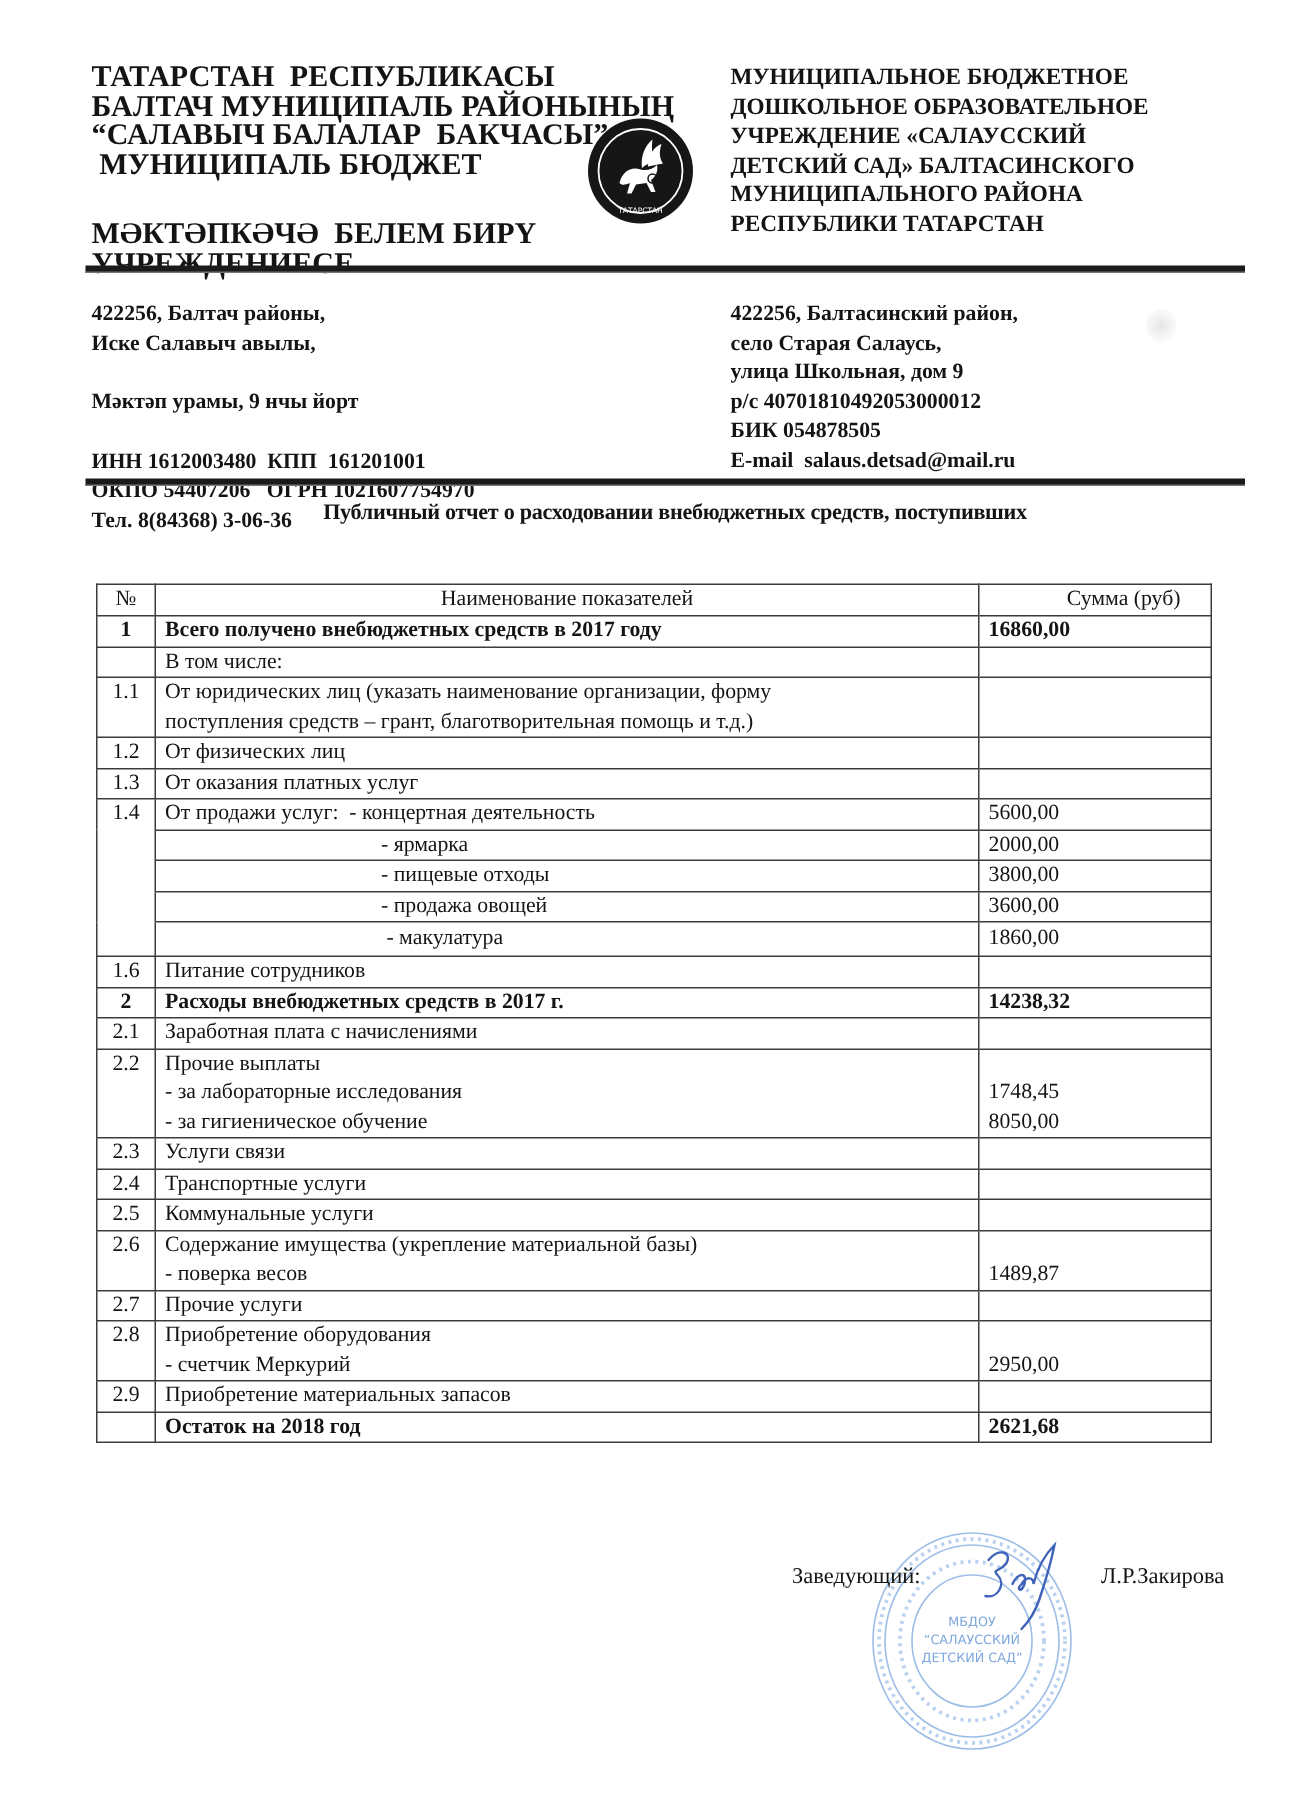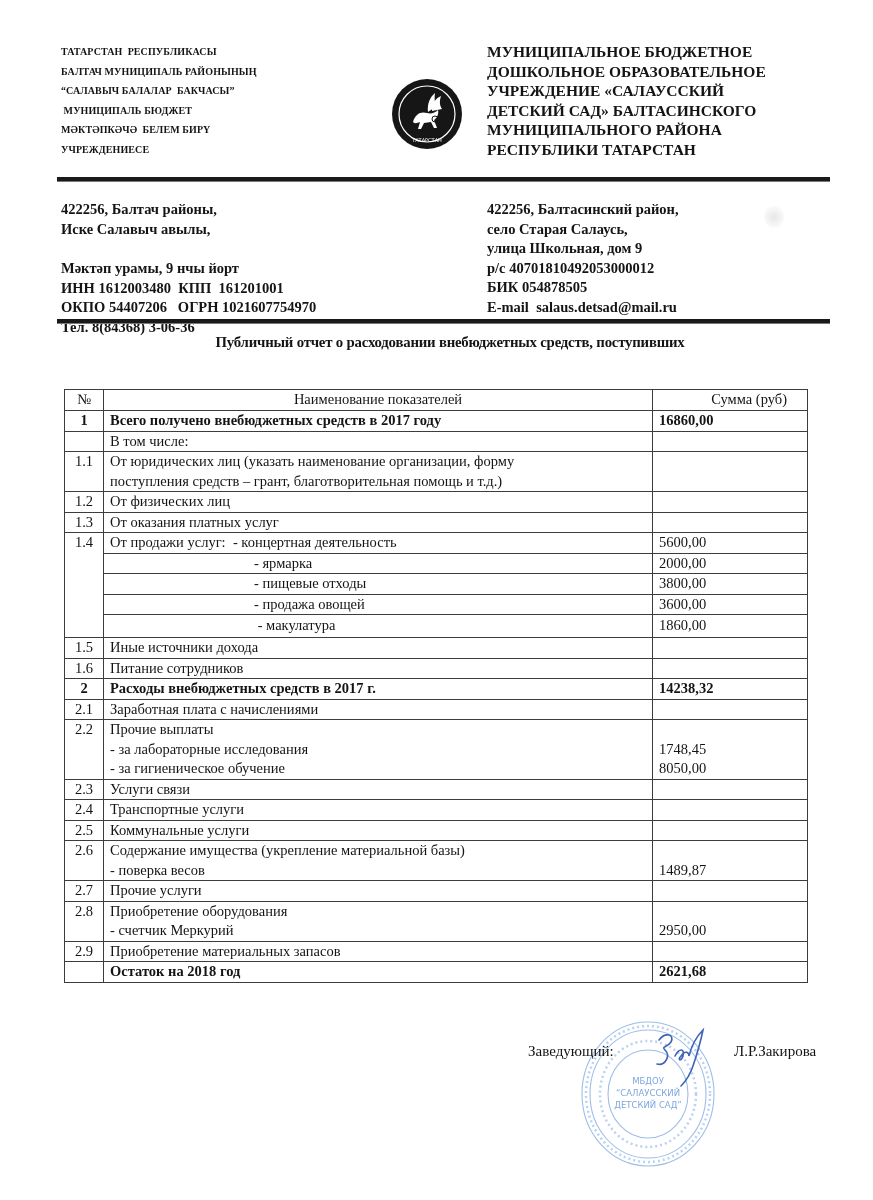--- a/index.html
+++ b/index.html
@@ -2,21 +2,21 @@
 <html><head>
 <meta charset="utf-8">
 <style>
   html, body { margin: 0; padding: 0; background: #ffffff; }
   body {
     width: 873px; height: 1200px; position: relative; overflow: hidden;
     font-family: "Liberation Serif", serif; color: #141414;
   }
   .hdr-left {
     position: absolute; left: 61px; top: 42px; width: 330px;
-    font-weight: bold; font-size: 10px; line-height: 19.6px; letter-spacing: 0.1px;
+    font-weight: bold; font-size: 20px; line-height: 19.6px; letter-spacing: 0.1px;
   }
   .hdr-right {
     position: absolute; left: 487px; top: 42px; width: 340px;
     font-weight: bold; font-size: 15.5px; line-height: 19.6px;
   }
   .hdr-left div, .hdr-right div { white-space: nowrap; }
   .emblem {
     position: absolute; left: 391px; top: 78px; width: 72px; height: 72px;
   }
   .rule {
@@ -71,21 +71,21 @@
   }
 </style>
 </head>
 <body>
 
 <div class="hdr-left">
   <div style="white-space: pre;">ТАТАРСТАН  РЕСПУБЛИКАСЫ</div>
   <div style="white-space: pre;">БАЛТАЧ МУНИЦИПАЛЬ РАЙОНЫНЫҢ</div>
   <div style="white-space: pre;">“САЛАВЫЧ БАЛАЛАР  БАКЧАСЫ”</div>
   <div style="white-space:pre"> МУНИЦИПАЛЬ БЮДЖЕТ</div>
-  <div style="white-space: pre;">МӘКТӘПКӘЧӘ  БЕЛЕМ БИРҮ</div>
+  <div style="white-space: pre; margin-top: 27px;">МӘКТӘПКӘЧӘ  БЕЛЕМ БИРҮ</div>
   <div style="white-space: pre;">УЧРЕЖДЕНИЕСЕ</div>
 </div>
 
 <svg class="emblem" viewBox="0 0 72 72">
   <circle cx="36" cy="36" r="35" fill="#161616"></circle>
   <circle cx="36" cy="36" r="28" fill="none" stroke="#ffffff" stroke-width="1.2"></circle>
   <circle cx="36" cy="36" r="26" fill="#161616"></circle>
 
   <path d="M22 44 C24 36 30 33 36 35 C40 36 44 35 47 32 C48 36 46 40 43 42 L46 50 L43 50 L40 44 L33 45 L30 51 L27 51 L29 44 C26 45 24 46 22 44 Z" fill="#ffffff"></path>
   <path d="M37 34 C36 26 39 19 44 15 C43 22 44 27 47 31 C44 30 40 31 37 34 Z" fill="#ffffff"></path>
@@ -102,21 +102,21 @@
   <div>МУНИЦИПАЛЬНОГО РАЙОНА</div>
   <div>РЕСПУБЛИКИ ТАТАРСТАН</div>
 </div>
 
 <div class="rule rule-1"></div>
 
 <div class="addr-left">
   <div style="white-space: pre;">422256, Балтач районы,</div>
   <div style="white-space: pre;">Иске Салавыч авылы,</div>
   <div style="white-space: pre; margin-top: 20px;">Мәктәп урамы, 9 нчы йорт</div>
-  <div style="white-space: pre;">ИНН 1612003480  КПП  161201001</div>
+  <div style="white-space: pre; margin-top: 20px;">ИНН 1612003480  КПП  161201001</div>
   <div style="white-space: pre;">ОКПО 54407206   ОГРН 1021607754970</div>
   <div style="white-space: pre;">Тел. 8(84368) 3-06-36</div>
 </div>
 <div class="addr-right">
   <div style="white-space: pre;">422256, Балтасинский район,</div>
   <div style="white-space: pre;">село Старая Салаусь,</div>
   <div style="white-space: pre;">улица Школьная, дом 9</div>
   <div style="white-space: pre;">р/с 40701810492053000012</div>
   <div style="white-space: pre;">БИК 054878505</div>
   <div style="white-space: pre;">E-mail  salaus.detsad@mail.ru</div>
@@ -183,25 +183,20 @@
       </tr>
       <tr>
         <td class="c-num" style="border-bottom: none; border-top: none;"></td>
         <td class="sub-indent" style="white-space: pre;">- продажа овощей</td>
         <td class="c-sum">3600,00</td>
       </tr>
       <tr style="height: 23px;">
         <td class="c-num" style="border-top: none;"></td>
         <td class="sub-indent" style="white-space: pre; vertical-align: middle;"> - макулатура</td>
         <td class="c-sum" style="vertical-align: middle;">1860,00</td>
-      </tr>
-      <tr>
-        <td class="c-num">1.5</td>
-        <td style="white-space: pre;">Иные источники дохода</td>
-        <td class="c-sum"></td>
       </tr>
       <tr>
         <td class="c-num">1.6</td>
         <td style="white-space: pre;">Питание сотрудников</td>
         <td class="c-sum"></td>
       </tr>
       <tr class="bold">
         <td class="c-num">2</td>
         <td style="white-space: pre;">Расходы внебюджетных средств в 2017 г.</td>
         <td class="c-sum">14238,32</td>

